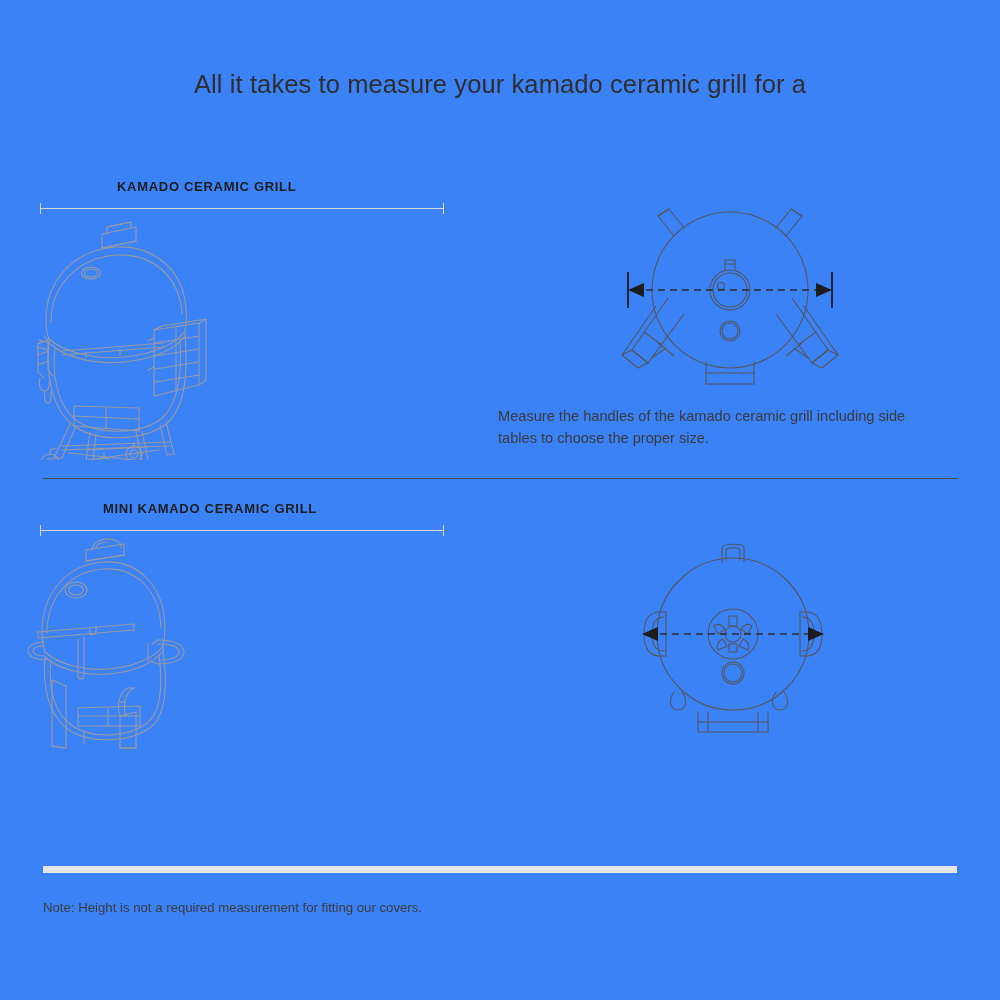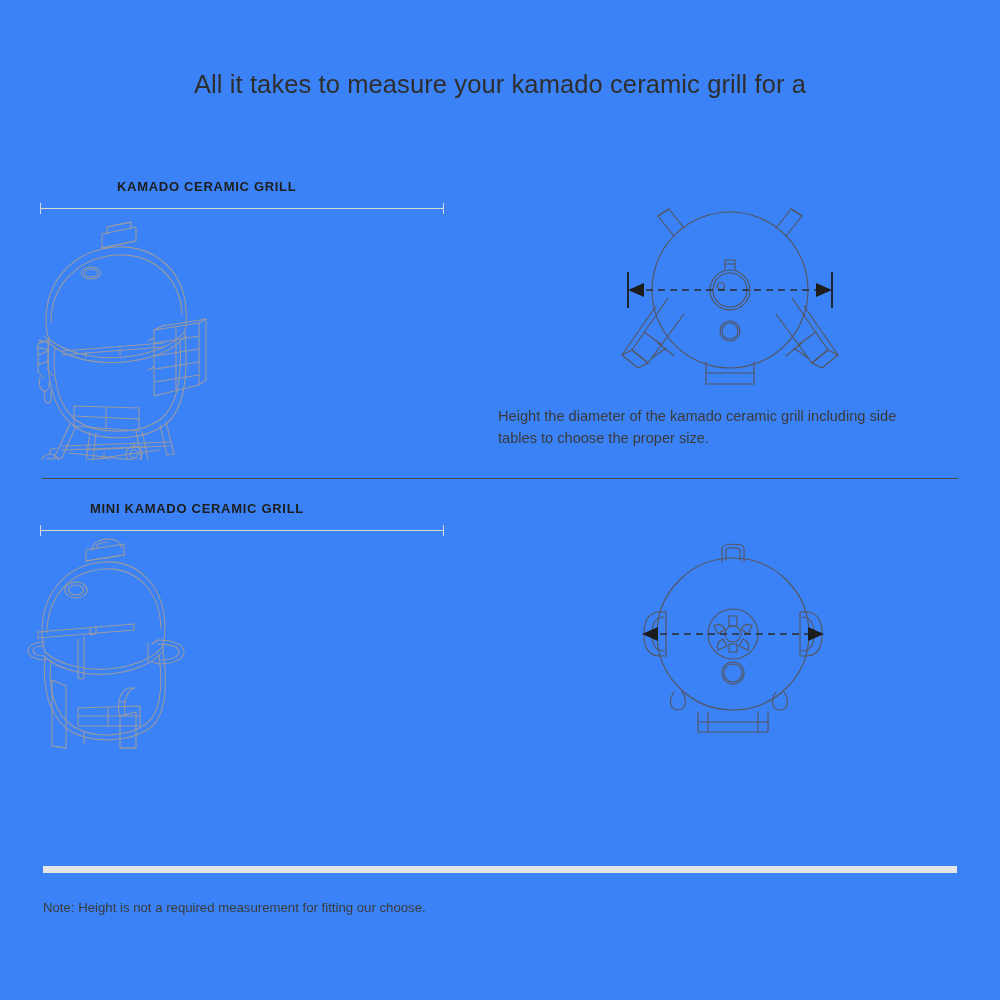--- a/index.html
+++ b/index.html
@@ -41,21 +41,21 @@
   
   .section-title {
     position: absolute;
     font-size: 13px;
     font-weight: 700;
     color: #1d1d1d;
     letter-spacing: 0.7px;
     white-space: nowrap;
   }
   #title-1 { left: 117px; top: 179px; }
-  #title-2 { left: 90px;  top: 501px; }
+  #title-2 { left: 103px;  top: 501px; }
 
   
   .ruler {
     position: absolute;
     height: 11px;
   }
   .ruler .bar {
     position: absolute;
     left: 0; right: 0;
     top: 5px;
@@ -291,21 +291,21 @@
       <g>
         <line class="dash" x1="38" y1="92" x2="230" y2="92"></line>
         <polygon class="arrowfill" points="32,92 48,85 48,99"></polygon>
         <polygon class="arrowfill" points="236,92 220,85 220,99"></polygon>
         <line class="endbar" x1="32" y1="74" x2="32" y2="110"></line>
         <line class="endbar" x1="236" y1="74" x2="236" y2="110"></line>
       </g>
     </svg>
   </div>
 
-  <div class="caption" id="caption-1">Height the diameter of the kamado ceramic grill including side tables to choose the proper size.</div>
+  <div class="caption" id="caption-1">Measure the handles of the kamado ceramic grill including side tables to choose the proper size.</div>
 
   <div class="divider" id="divider-1"></div>
 
   <div class="section-title" id="title-2">MINI KAMADO CERAMIC GRILL</div>
 
   <div class="ruler" id="ruler-2">
     <div class="tick left"></div>
     <div class="bar"></div>
     <div class="tick right"></div>
   </div>
@@ -409,15 +409,15 @@
       <g>
         <line class="dash" x1="36" y1="94" x2="206" y2="94"></line>
         <polygon class="arrowfill" points="30,94 46,87 46,101"></polygon>
         <polygon class="arrowfill" points="212,94 196,87 196,101"></polygon>
       </g>
     </svg>
   </div>
 
 
   <div id="footer-bar"></div>
-  <div class="note">Note: Height is not a required measurement for fitting our choose.</div>
+  <div class="note">Note: Height is not a required measurement for fitting our covers.</div>
 
 </div>
 
 </body></html>

